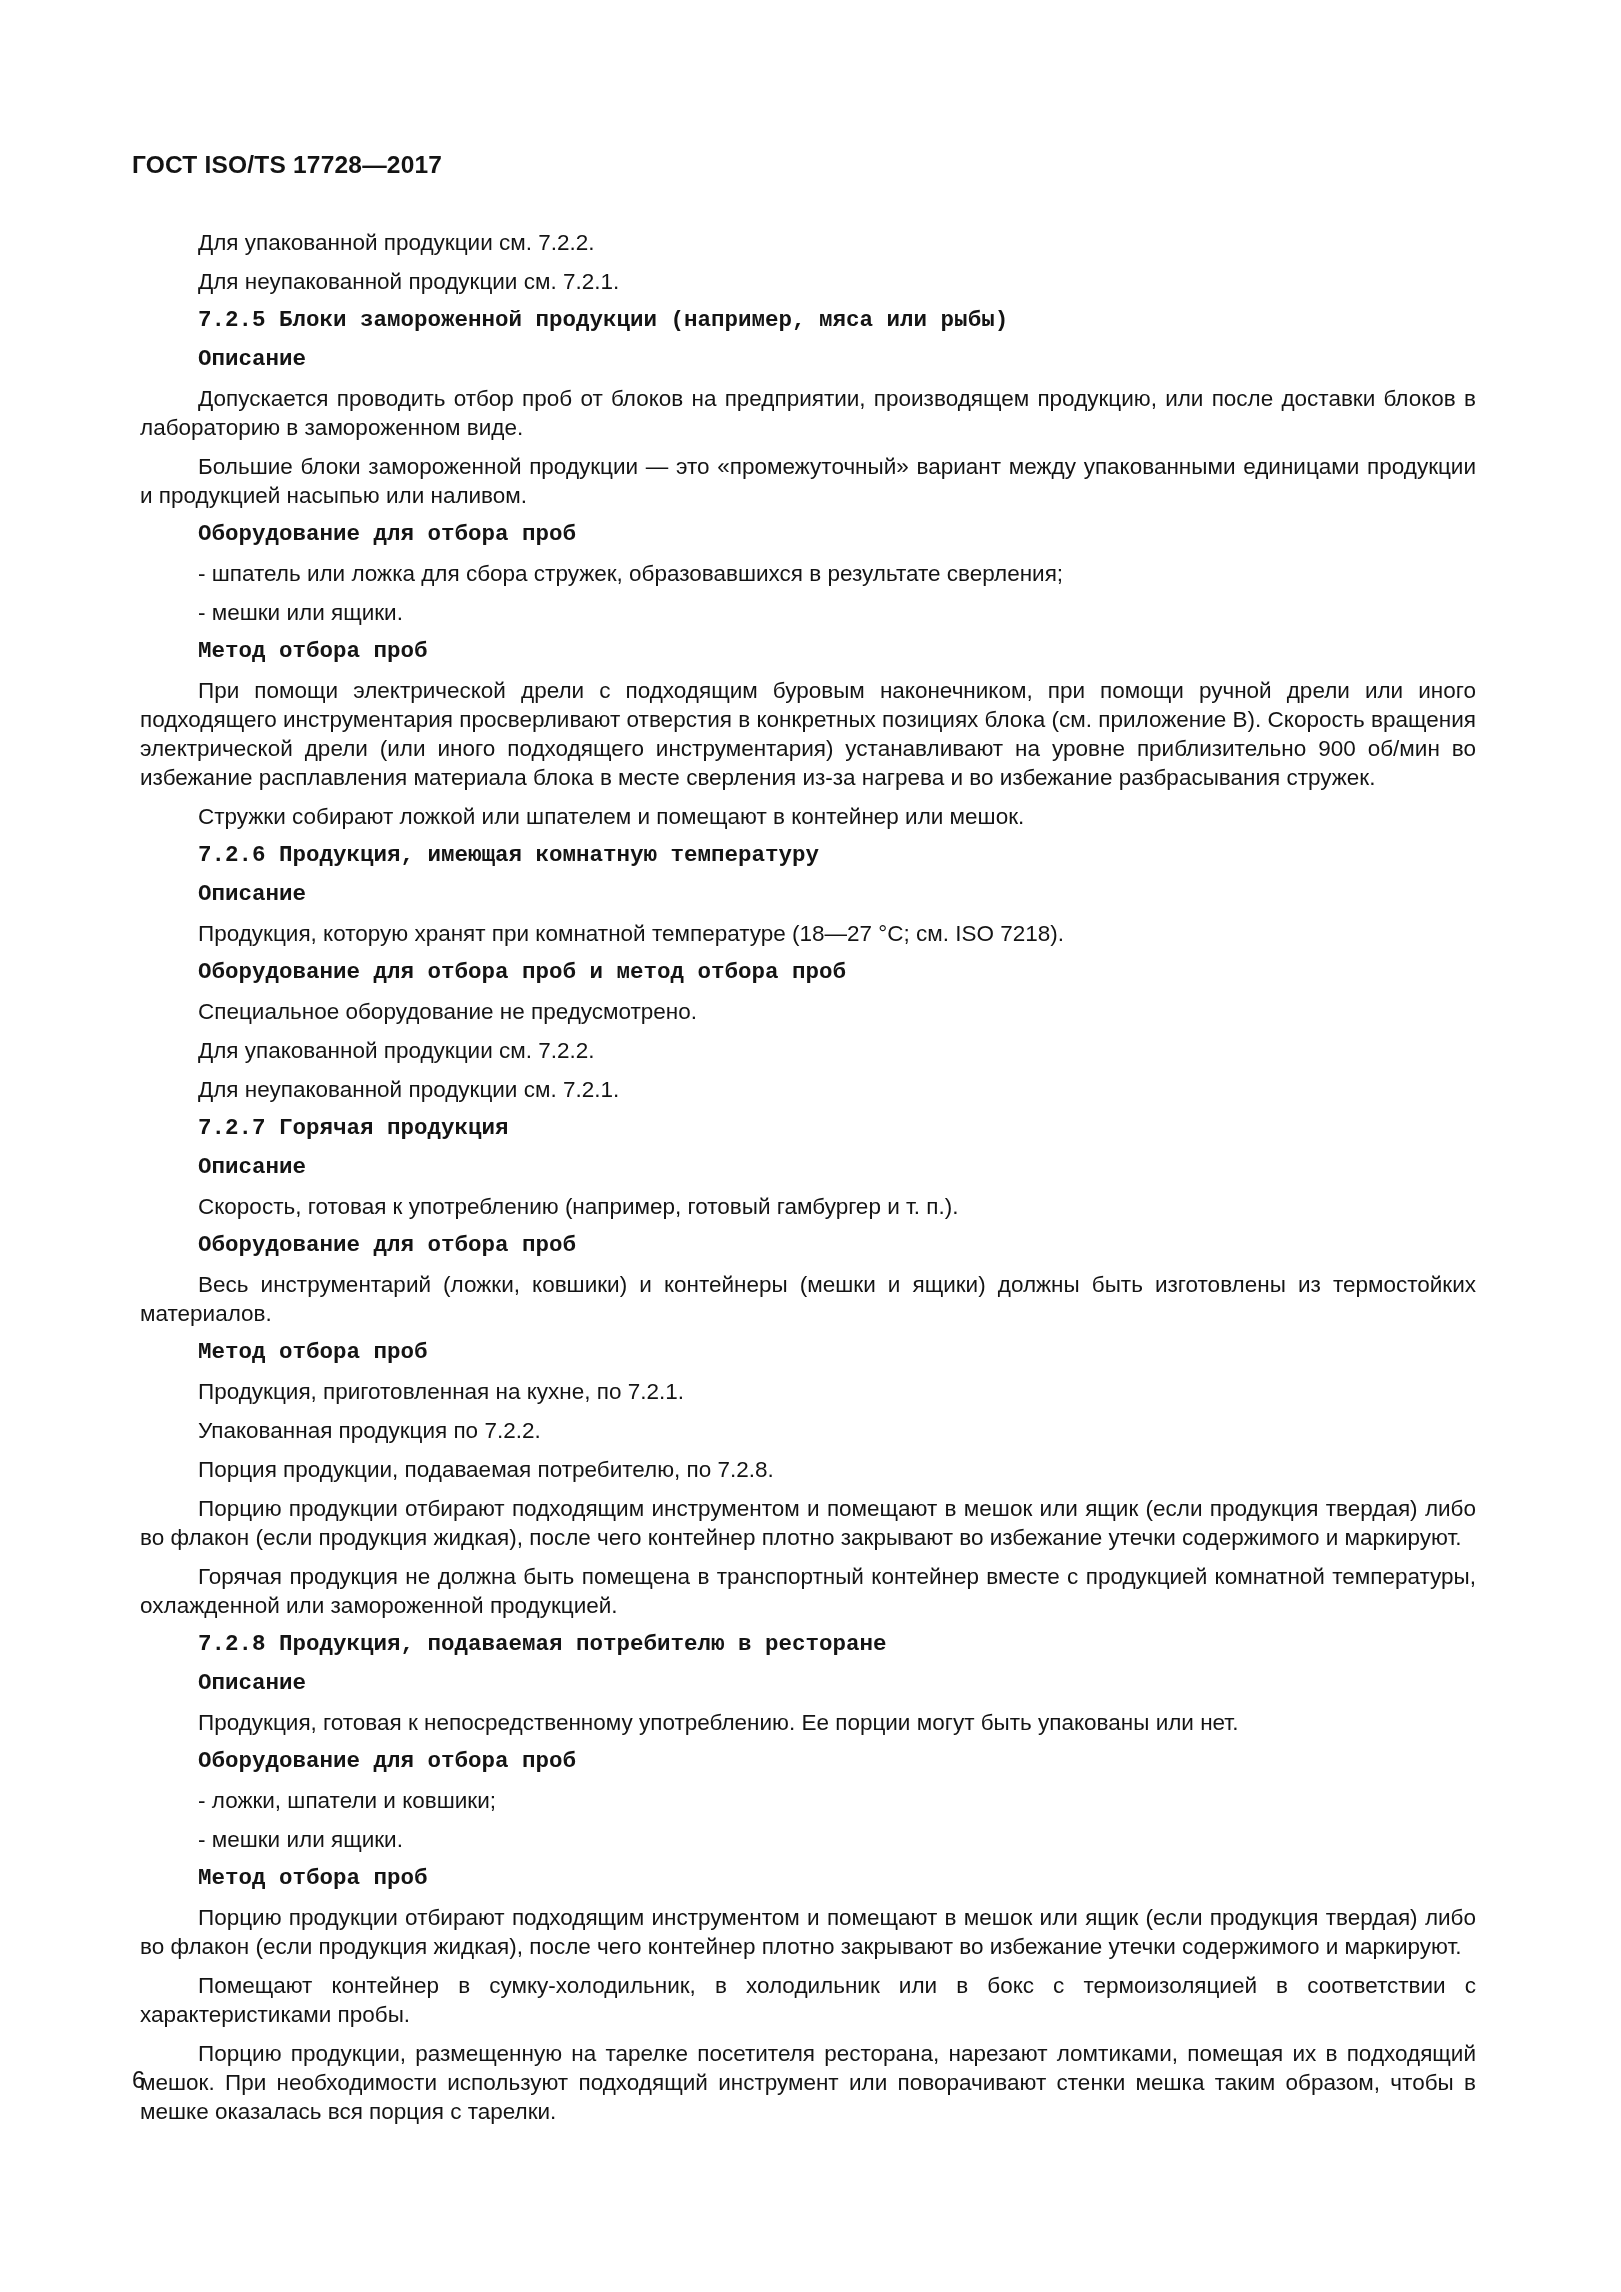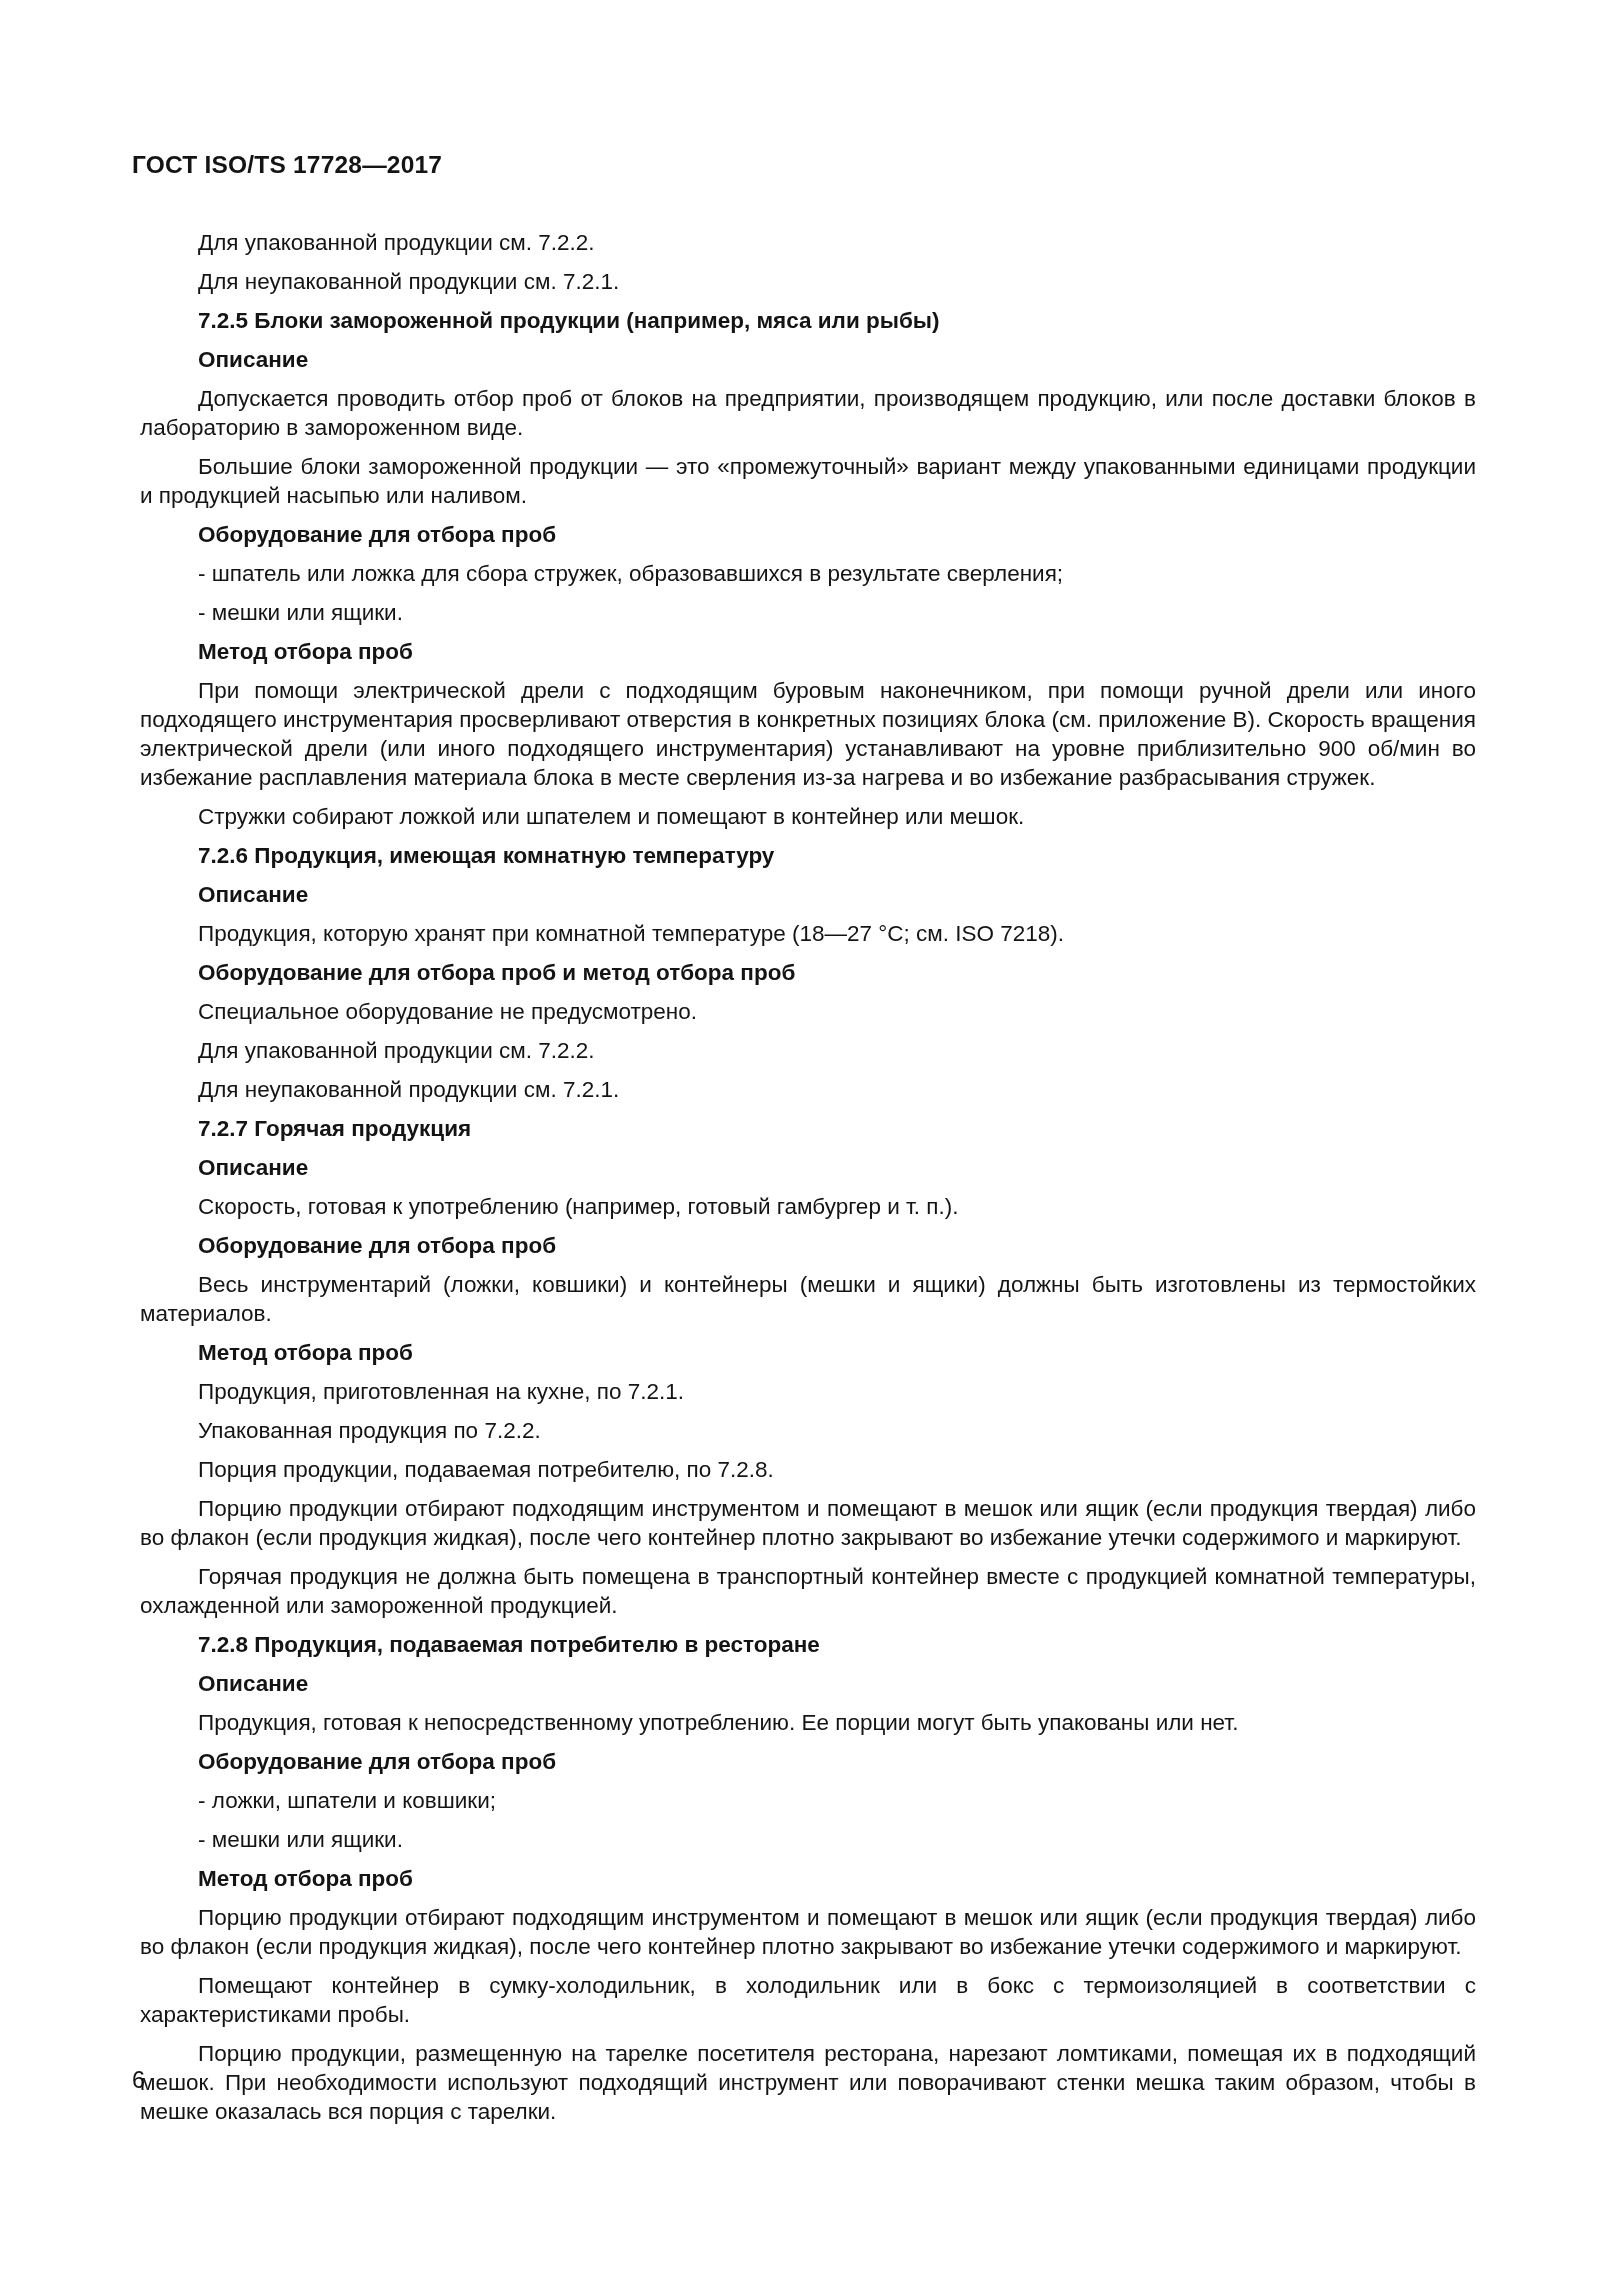--- a/index.html
+++ b/index.html
@@ -34,20 +34,21 @@
     font-size: 22.5px;
     line-height: 29px;
     text-align: justify;
   }
   .block {
     text-indent: 58px;
     margin: 6px;
   }
   .block.h {
     font-weight: bold;
+    font-family: Liberation Mono, monospace;
   }
   .doc-footer {
     position: absolute;
     left: 128px;
     top: 2063px;
     font-size: 23.5px;
   }
 </style>
 </head>
 <body>

